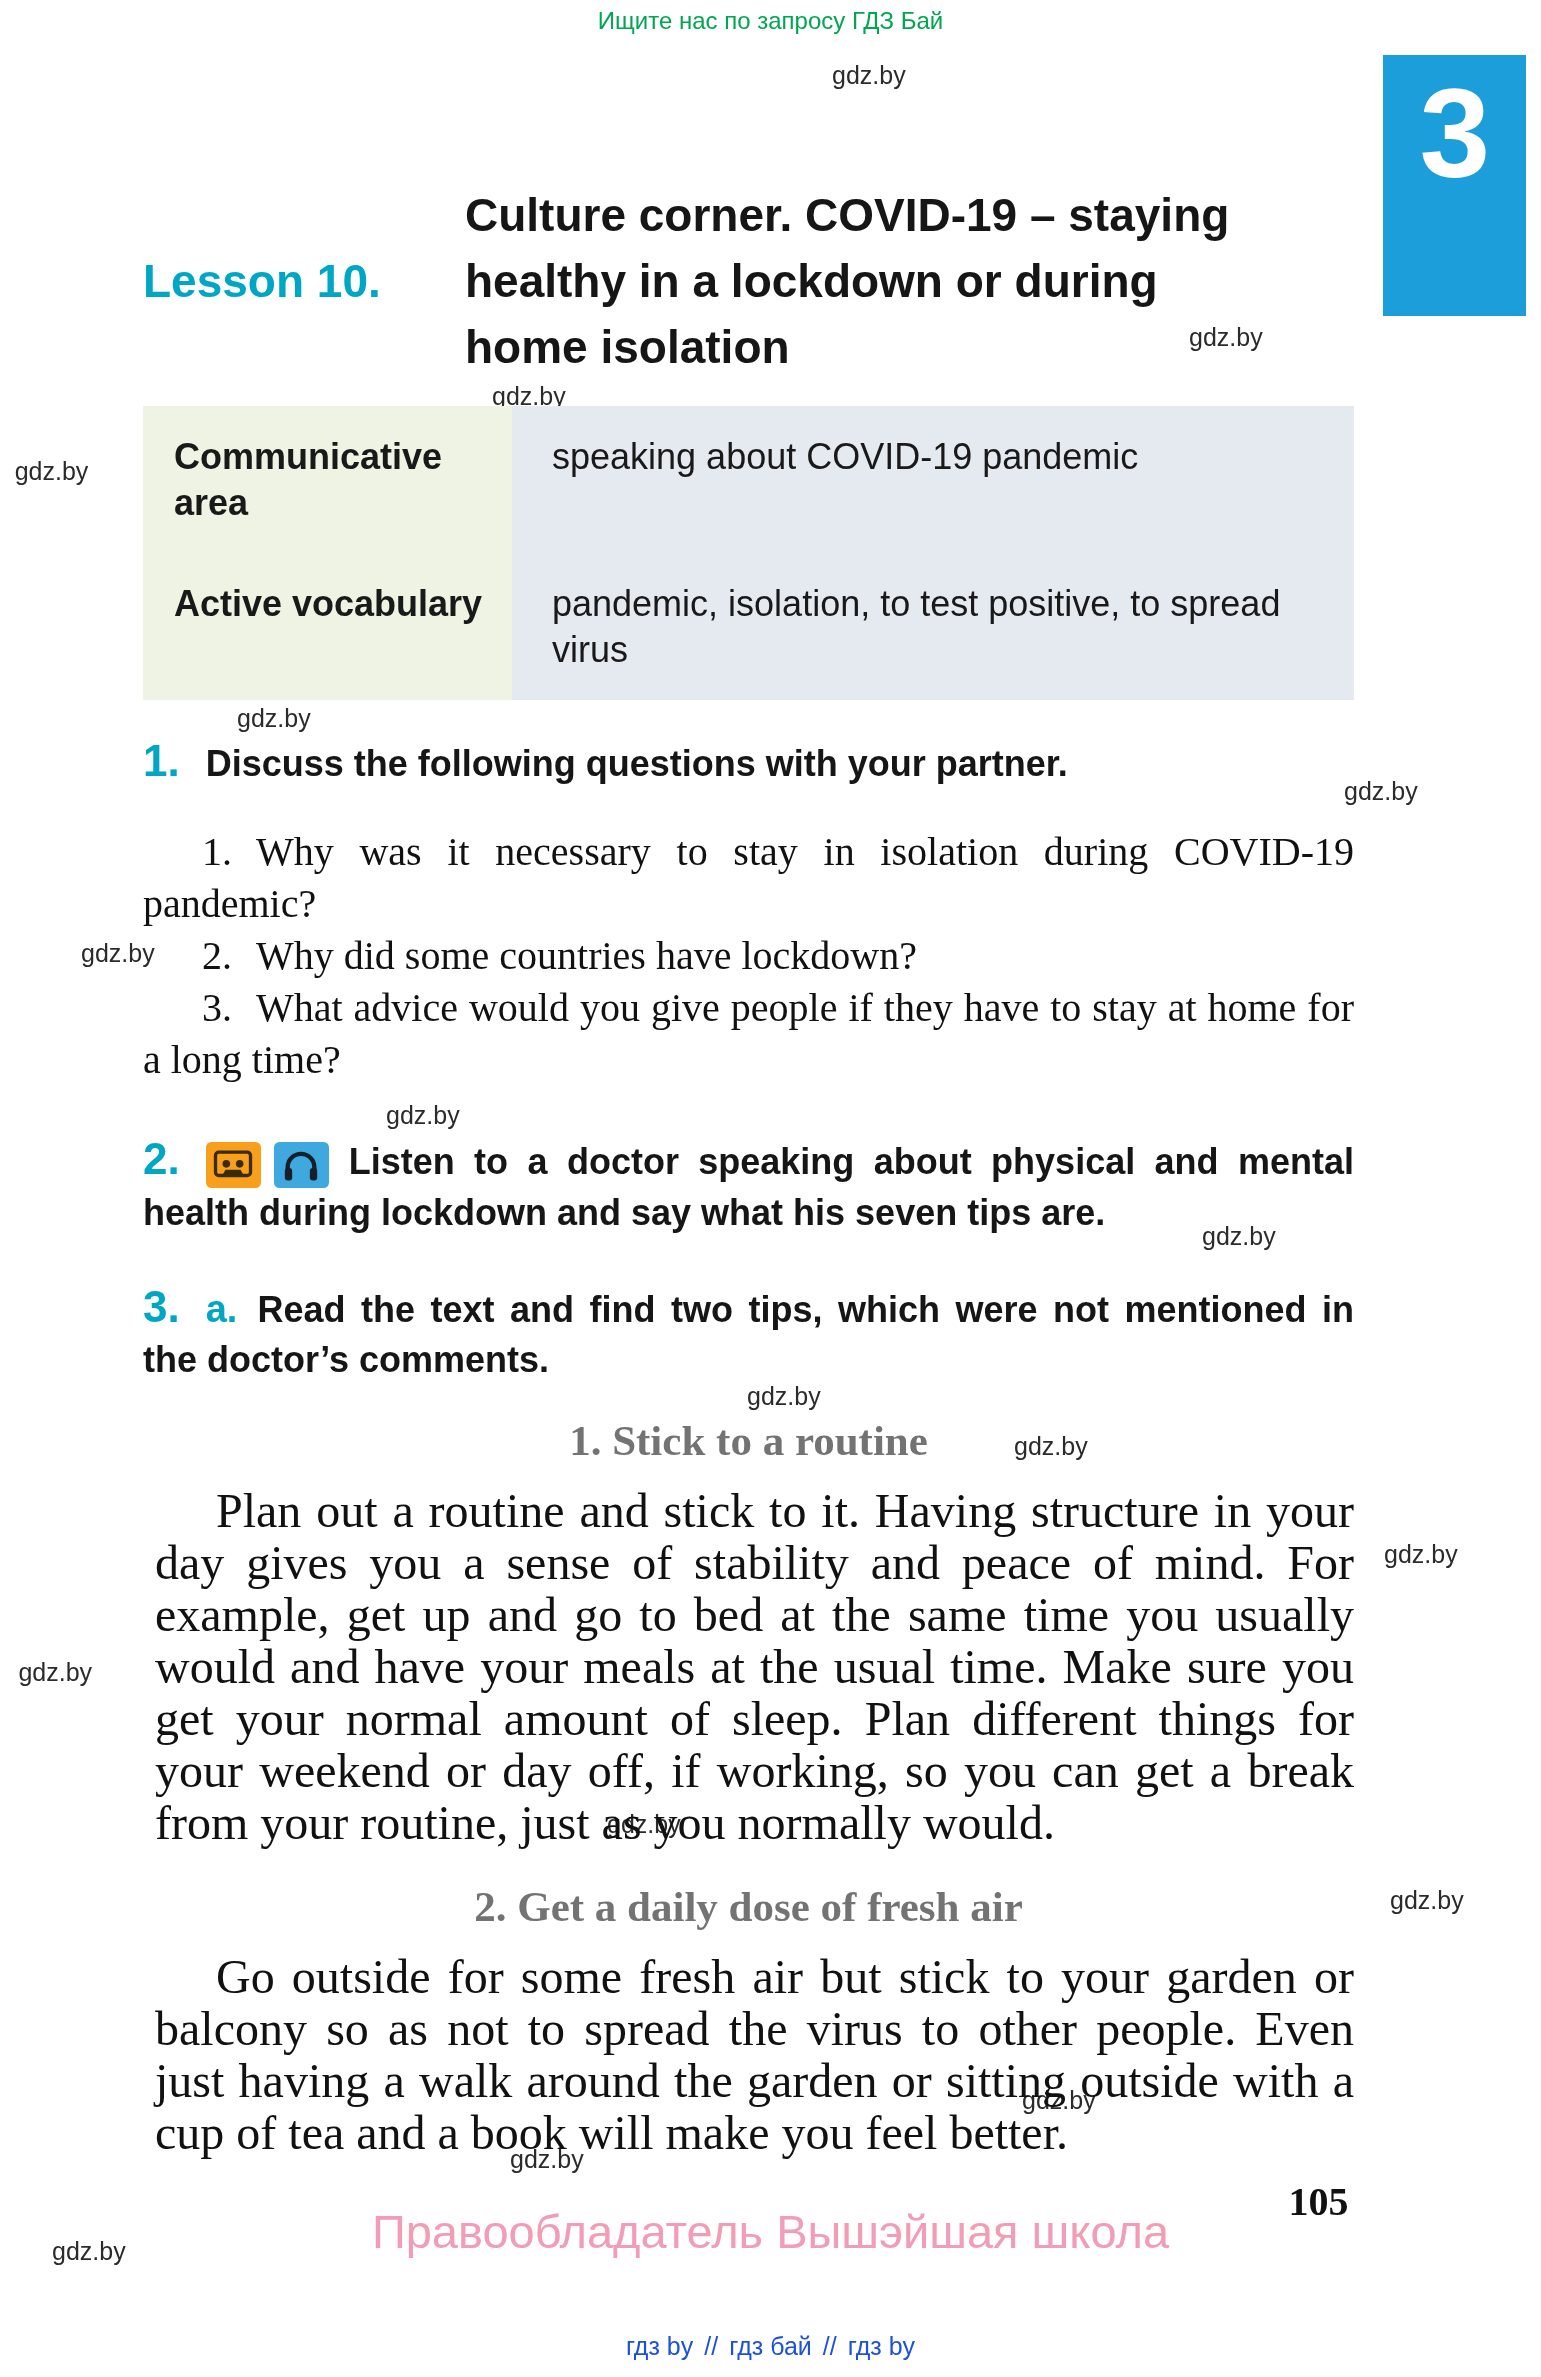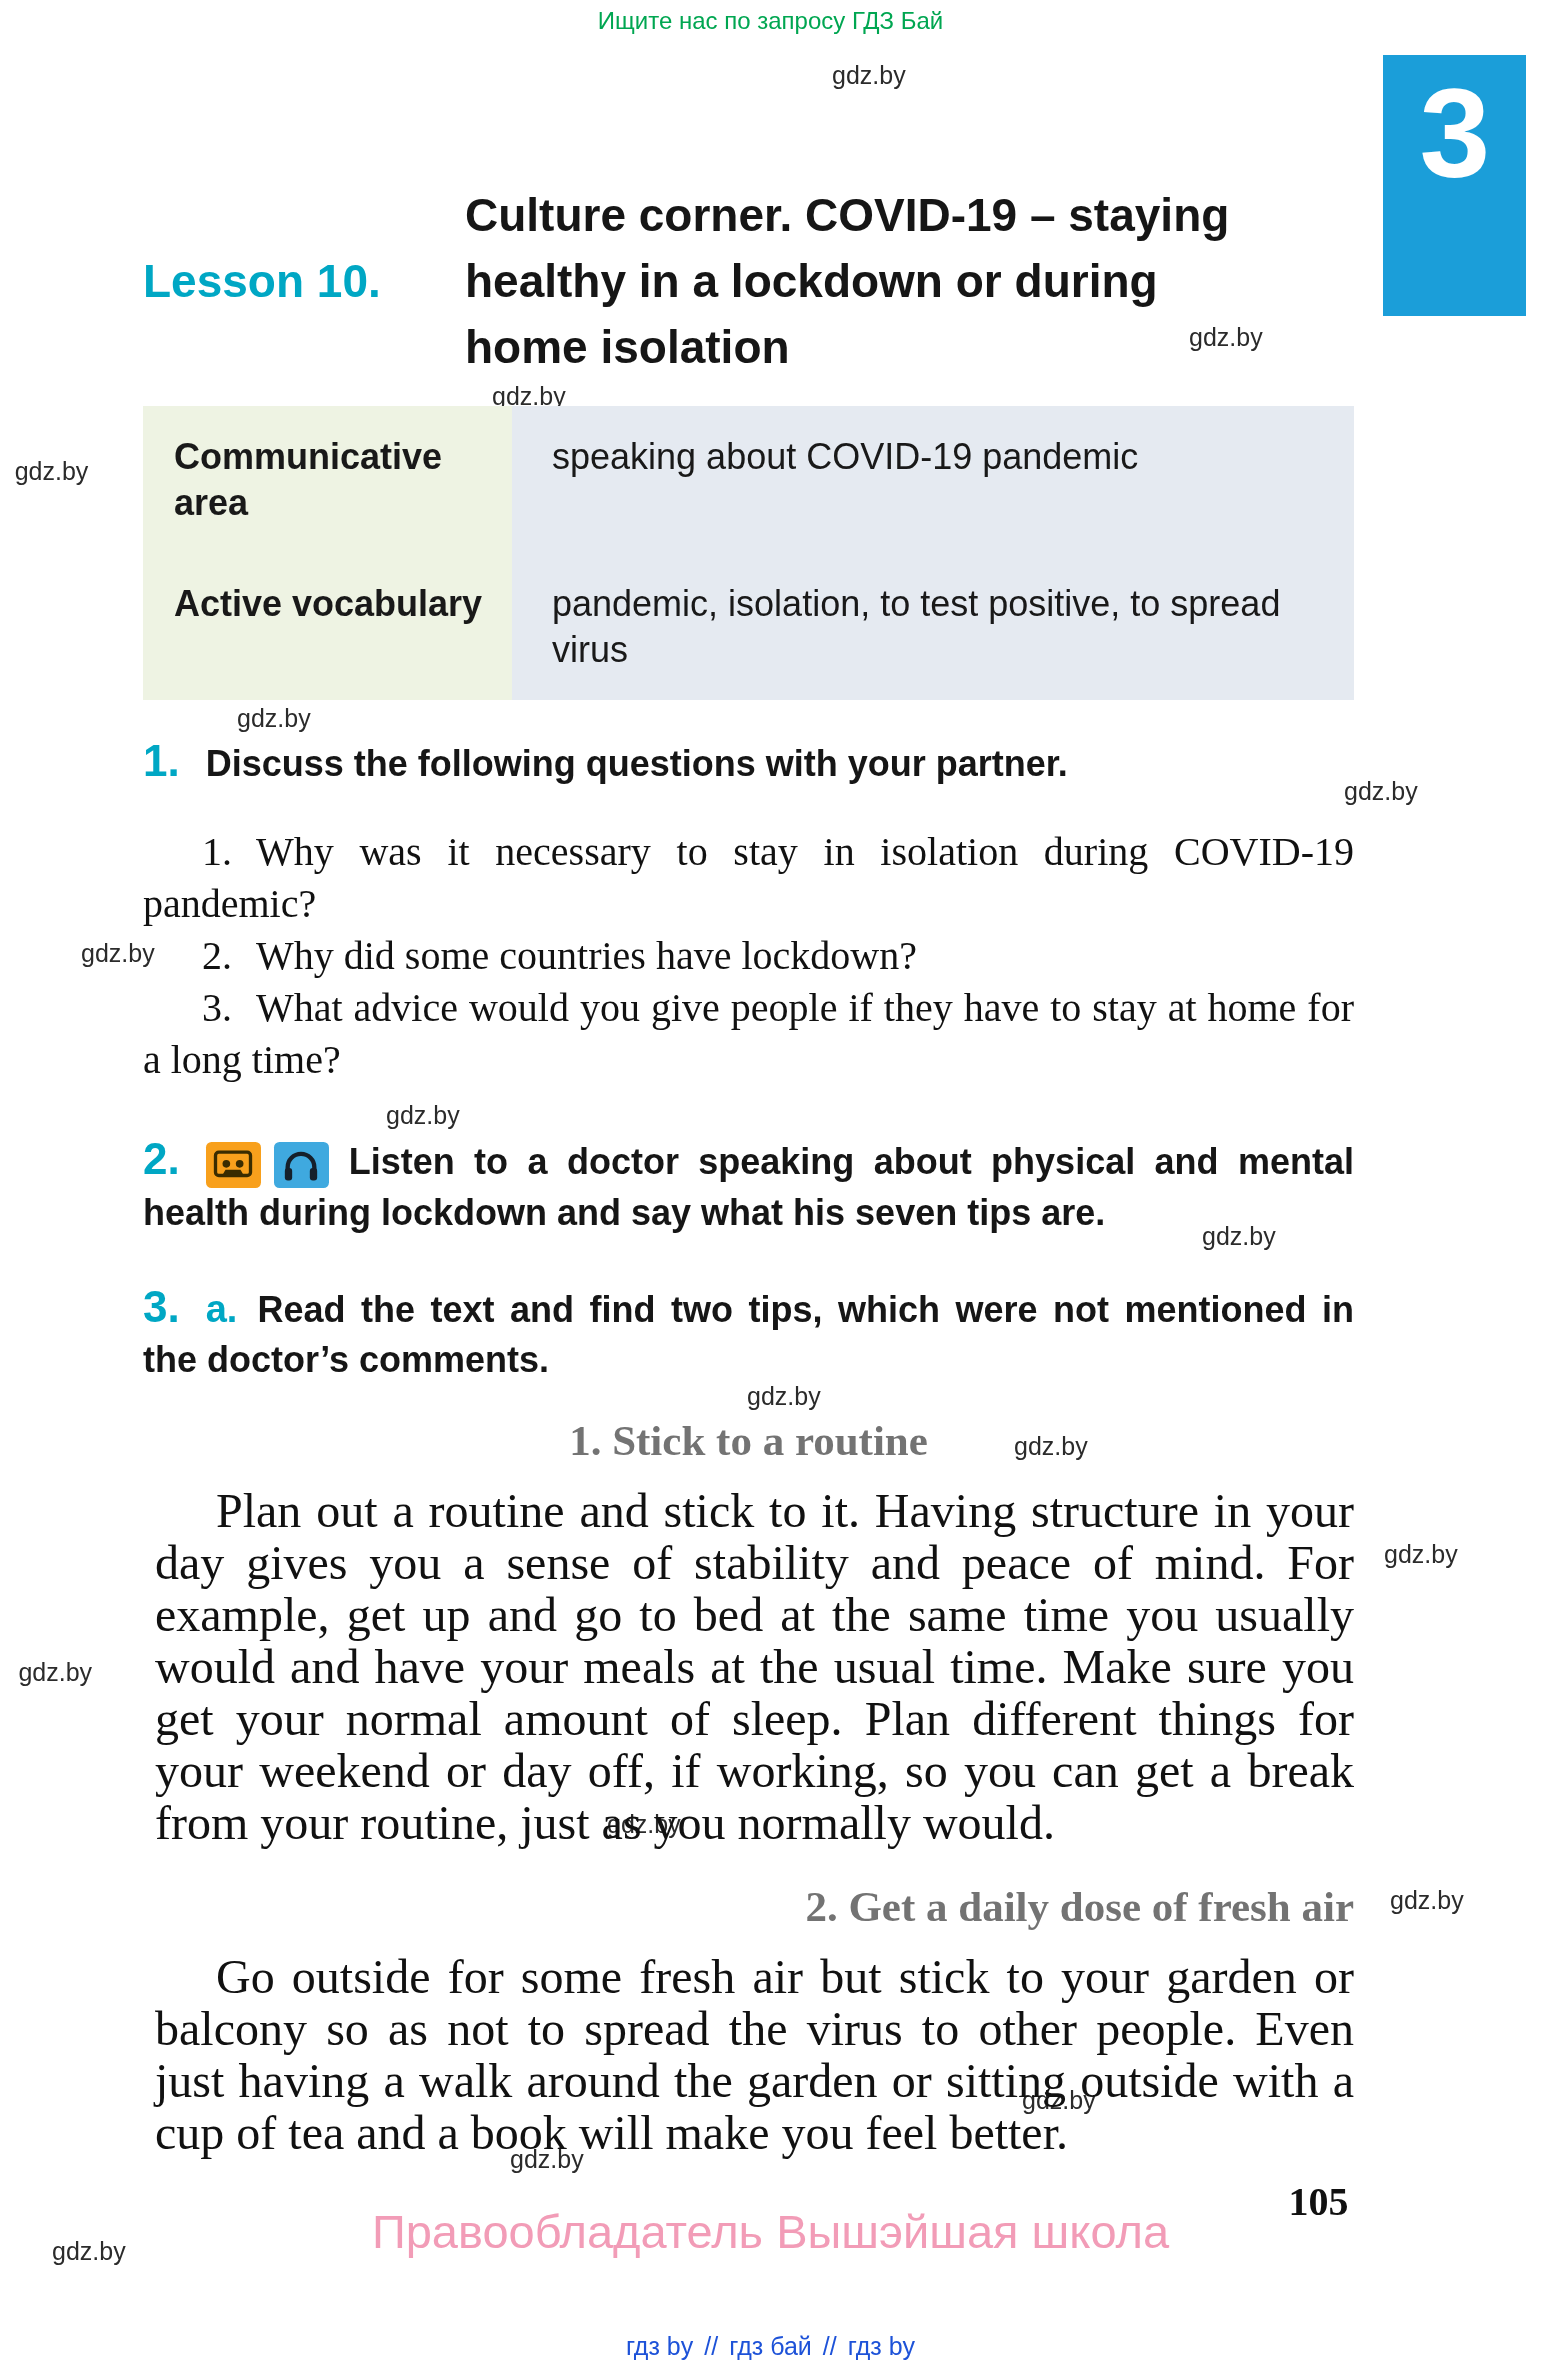--- a/index.html
+++ b/index.html
@@ -173,21 +173,21 @@
         </svg></span><span>Listen to a doctor speaking about physical and mental health during lockdown and say what his seven tips are.</span>
   </p>
 
   <p class="ex-line ex3 justified">
     <span class="ex-num">3.</span><span class="ex-sub">a.</span><span>Read the text and find two tips, which were not mentioned in the doctor’s comments.</span>
   </p>
 
   <h2 class="section-heading">1. Stick to a routine</h2>
   <p class="body-para">Plan out a routine and stick to it. Having structure in your day gives you a sense of stability and peace of mind. For example, get up and go to bed at the same time you usually would and have your meals at the usual time. Make sure you get your normal amount of sleep. Plan different things for your weekend or day off, if working, so you can get a break from your routine, just as you normally would.</p>
 
-  <h2 class="section-heading" style="margin-top:33px;text-align:right;">2. Get a daily dose of fresh air</h2>
+  <h2 class="section-heading" style="margin-top:33px;">2. Get a daily dose of fresh air</h2>
   <p class="body-para">Go outside for some fresh air but stick to your garden or balcony so as not to spread the virus to other people. Even just having a walk around the garden or sitting outside with a cup of tea and a book will make you feel better.</p>
 
   <div class="page-number">105</div>
 
 </div>
 
 <div class="copyright">Правообладатель Вышэйшая школа</div>
 
 <div class="footer">
   <a>гдз by</a><span class="sep">//</span><a>гдз бай</a><span class="sep">//</span><a>гдз by</a>

